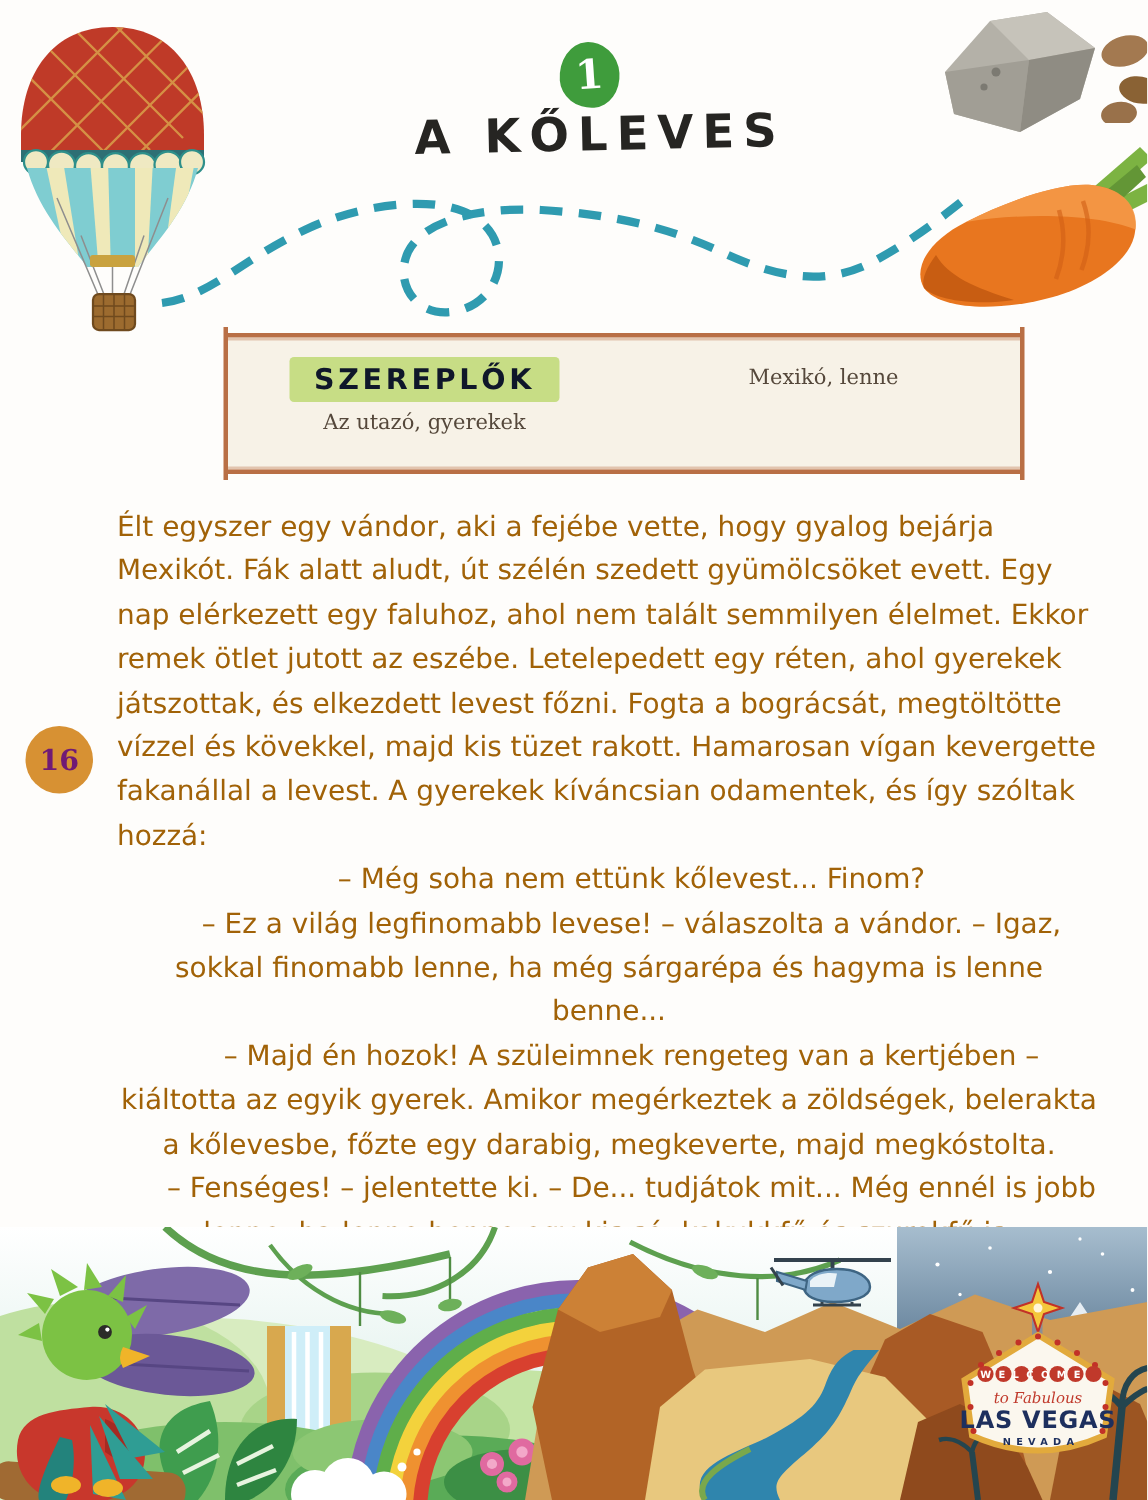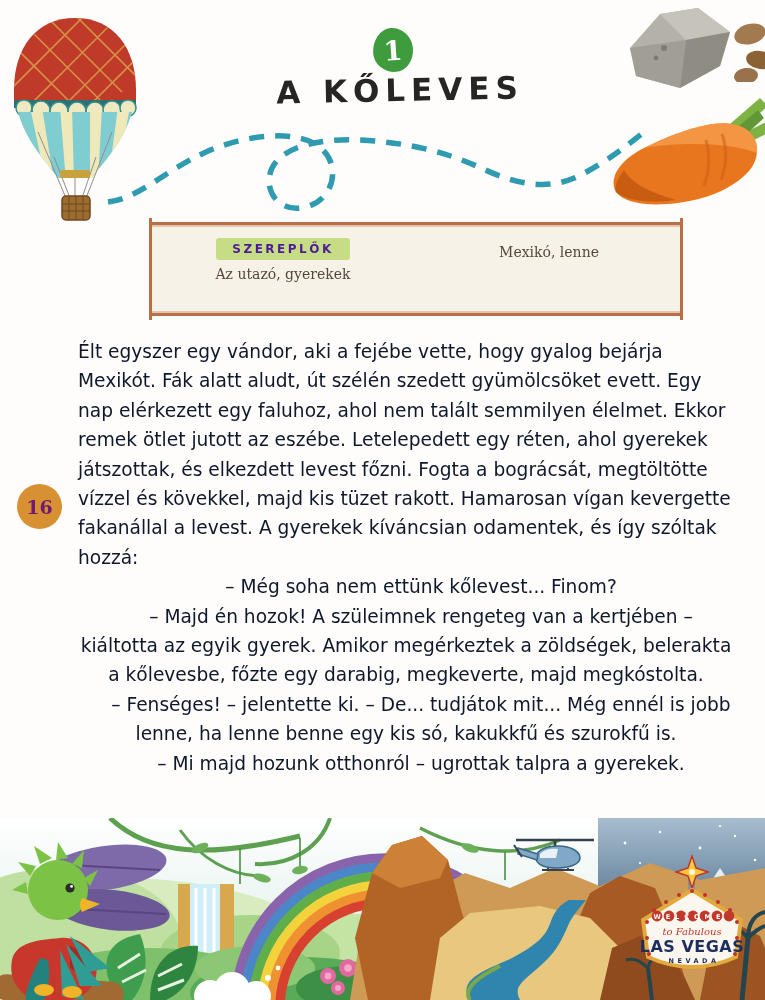--- a/index.html
+++ b/index.html
@@ -33,37 +33,37 @@
     position:absolute;left:150px;top:222px;width:532px;height:88px;
     background:#f7f2e7;border-top:3px solid #b96f45;border-bottom:3px solid #b96f45;
     box-shadow:inset 0 2px 0 rgba(185,111,69,.35), inset 0 -2px 0 rgba(185,111,69,.35);
     display:flex;
   }
   .info-table .post{position:absolute;top:-7px;bottom:-7px;width:3px;background:#b96f45;}
   .post.left{left:-1px;} .post.right{right:-1px;}
   .col{flex:1;text-align:center;padding-top:13px;}
   .hdr{
     display:inline-block;padding:4px 16px;border-radius:3px;
-    font-size:12px;font-weight:bold;letter-spacing:2.5px;color:#4c1d95;
+    font-size:19px;font-weight:bold;letter-spacing:2.5px;color:#0f172a;
   }
   .hdr.green{background:#c7dd85;} .hdr.mauve{background:#c584b7;} .hdr.blue{background:#4caccb;}
   .val{
     margin:6px auto 0;max-width:160px;font-family:"DejaVu Serif",serif;
     font-size:14px;line-height:1.2;color:#55483b;
   }
 
   
   .pagenum{
     position:absolute;left:17px;top:484px;width:45px;height:45px;border-radius:50%;
     background:#d79133;display:flex;align-items:center;justify-content:center;
     font-family:"DejaVu Serif",serif;font-weight:bold;font-size:19px;color:#701a75;
   }
 
   
-  .story{position:absolute;left:78px;top:337px;width:656px;font-size:18.6px;line-height:29.4px;color:#0f172a;}
+  .story{position:absolute;left:78px;top:337px;width:656px;font-size:18.6px;line-height:29.4px;color:#a16207;}
   .story p{margin:0;}
   .story p.indent{text-indent:30px;text-align:center;}
 
   
   .bottom-art{position:absolute;left:0;top:818px;width:765px;height:182px;}
 
   .sign-welcome{font:bold 6.6px "DejaVu Sans",sans-serif;fill:#fff;letter-spacing:4.9px;}
   .sign-fab{font:italic 10px "DejaVu Serif",serif;fill:#c0392b;}
   .sign-city{font:bold 16px "DejaVu Sans",sans-serif;fill:#1d2f5e;letter-spacing:.5px;}
   .sign-state{font:bold 6.5px "DejaVu Sans",sans-serif;fill:#1d2f5e;letter-spacing:3.5px;}
@@ -171,20 +171,21 @@
     <div class="col">
       <div class="val">Mexikó, lenne</div>
     </div>
   </div>
 
   <div class="pagenum">16</div>
 
   <div class="story">
     <p>Élt egyszer egy vándor, aki a fejébe vette, hogy gyalog bejárja Mexikót. Fák alatt aludt, út szélén szedett gyümölcsöket evett. Egy nap elérkezett egy faluhoz, ahol nem talált semmilyen élelmet. Ekkor remek ötlet jutott az eszébe. Letelepedett egy réten, ahol gyerekek játszottak, és elkezdett levest főzni. Fogta a bográcsát, megtöltötte vízzel és kövekkel, majd kis tüzet rakott. Hamarosan vígan kevergette fakanállal a levest. A gyerekek kíváncsian odamentek, és így szóltak hozzá:</p>
     <p class="indent">– Még soha nem ettünk kőlevest... Finom?</p>
+    <p class="indent">– Ez a világ legfinomabb levese! – válaszolta a vándor. – Igaz, sokkal finomabb lenne, ha még sárgarépa és hagyma is lenne benne...</p>
     <p class="indent">– Majd én hozok! A szüleimnek rengeteg van a kertjében – kiáltotta az egyik gyerek. Amikor megérkeztek a zöldségek, belerakta a kőlevesbe, főzte egy darabig, megkeverte, majd megkóstolta.</p>
     <p class="indent">– Fenséges! – jelentette ki. – De... tudjátok mit... Még ennél is jobb lenne, ha lenne benne egy kis só, kakukkfű és szurokfű is.</p>
     <p class="indent">– Mi majd hozunk otthonról – ugrottak talpra a gyerekek.</p>
   </div>
 
   <svg class="bottom-art" viewBox="0 0 765 182">
     <defs>
       <linearGradient id="sky" x1="0" y1="0" x2="0" y2="1">
         <stop offset="0" stop-color="#ffffff"></stop>
           <stop offset=".55" stop-color="#e7f4f0"></stop>

